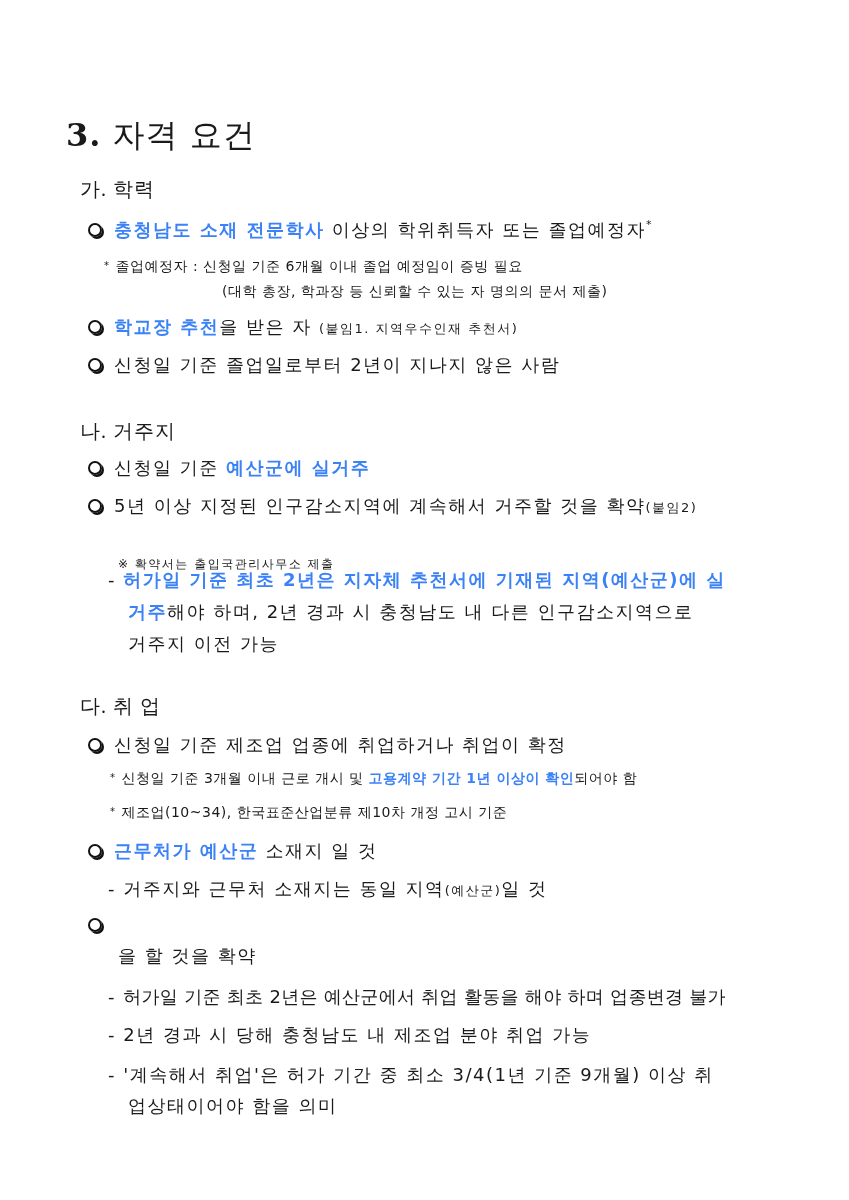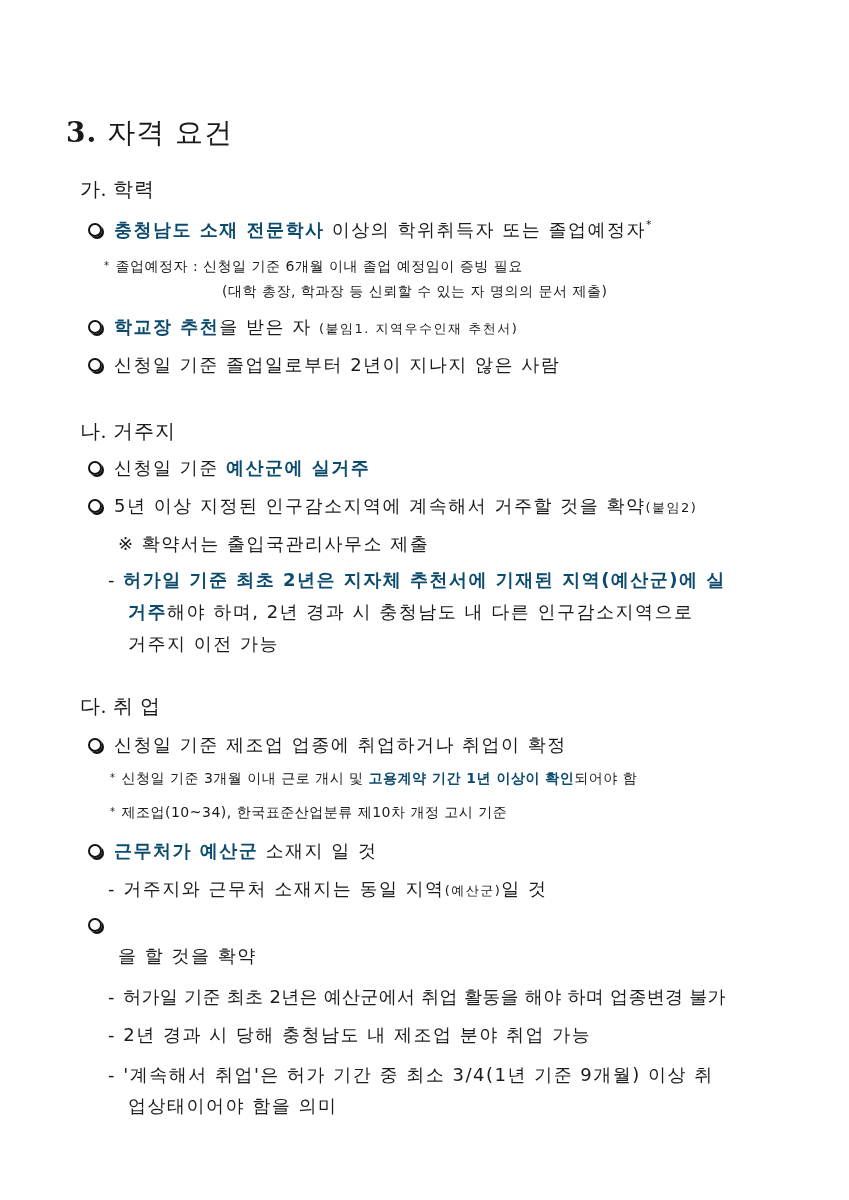--- a/index.html
+++ b/index.html
@@ -12,21 +12,21 @@
       height: 1200px;
       position: relative;
       overflow: hidden;
       color: #1a1a1a;
       font-family: "DejaVu Sans", "Liberation Sans", sans-serif;
     }
     .abs { position: absolute; white-space: nowrap; }
     .title {
       left: 66px; top: 114px;
       font-family: "DejaVu Serif", "Liberation Serif", serif;
-      font-size: 28px;
+      font-size: 32px;
       letter-spacing: 1px;
     }
     .title .num { font-weight: bold; }
     .sec {
       font-family: Liberation Serif, serif;
       font-size: 20px;
       letter-spacing: 1px;
     }
     .item {
       font-size: 18px;
@@ -40,21 +40,21 @@
       display: inline-block;
       width: 14px; height: 14px;
       border: 2.5px solid #111;
       border-radius: 50%;
       box-sizing: border-box;
       box-shadow: 2px 2px 0 #111;
       margin-right: 12px;
       vertical-align: -1px;
     }
     .blue {
-      color: #0c4a6e;
+      color: #3b82f6;
       font-weight: bold;
     }
     .sup { font-size: 11px; vertical-align: 8px; }
     .small { font-size: 13px; }
     .star { font-size: 10px; vertical-align: 2px; margin-right: 6px; }
   </style>
 </head>
 <body>
 
 <div class="abs title">
@@ -84,21 +84,21 @@
 <div class="abs sec" style="left:80px; top:418px;">나. 거주지</div>
 
 <div class="abs item" style="left:88px; top:456px;">
   <span class="bullet"></span><span>신청일 기준 </span><span class="blue">예산군에 실거주</span>
 </div>
 
 <div class="abs item" style="left:88px; top:494px;">
   <span class="bullet"></span><span>5년 이상 지정된 인구감소지역에 계속해서 거주할 것을 확약</span><span class="small">(붙임2)</span>
 </div>
 
-<div class="abs item" style="left:118px; top:532px; font-size:18px;">※ 확약서는 출입국관리사무소 제출</div>
+<div class="abs item" style="left:118px; top:556px; font-size:12px;">※ 확약서는 출입국관리사무소 제출</div>
 
 <div class="abs item" style="left:108px; top:568px;">
   <span>-</span>&nbsp;<span class="blue">허가일 기준 최초 2년은 지자체 추천서에 기재된 지역(예산군)에 실</span>
 </div>
 <div class="abs item" style="left:128px; top:600px;">
   <span class="blue">거주</span><span>해야 하며, 2년 경과 시 충청남도 내 다른 인구감소지역으로</span>
 </div>
 <div class="abs item" style="left:128px; top:632px;">거주지 이전 가능</div>
 
 <div class="abs sec" style="left:80px; top:693px;">다. 취 업</div>

